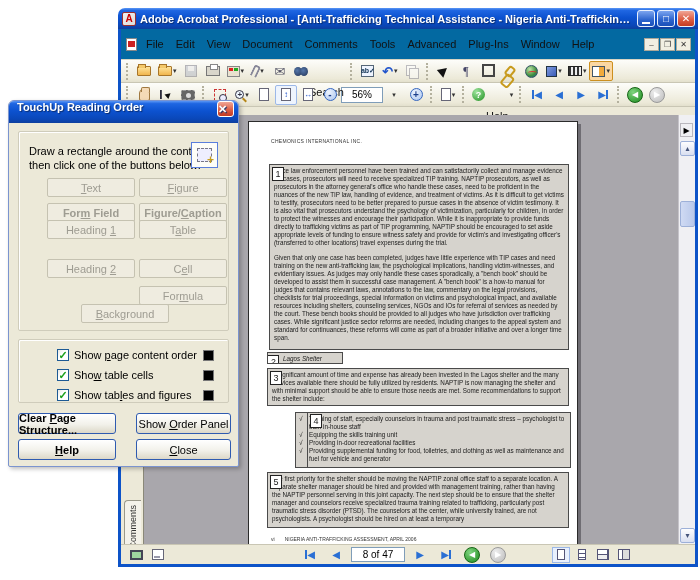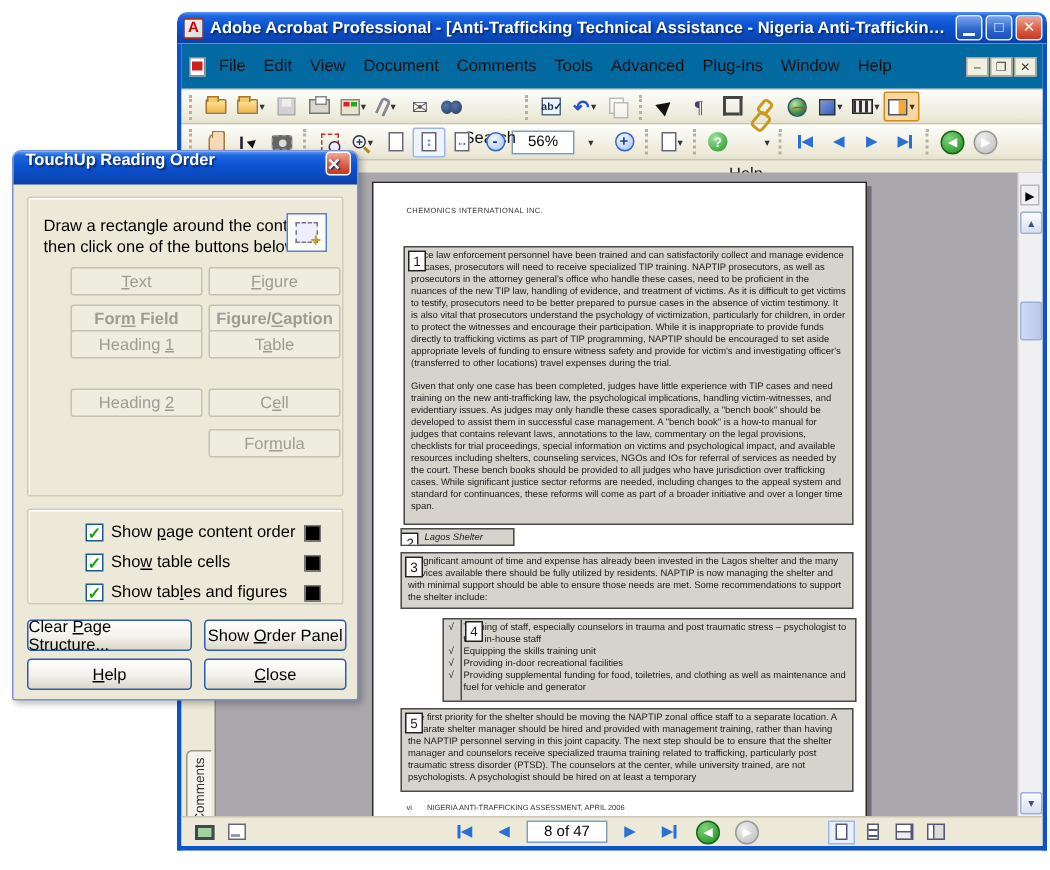--- a/index.html
+++ b/index.html
@@ -166,21 +166,21 @@
   .cbrow { position:absolute; left:38px; right:14px; height:14px; display:flex; align-items:center; }
   .cb1 { top:8px; } .cb2 { top:28px; } .cb3 { top:48px; }
   .checkbox { width:12px; height:12px; background:linear-gradient(135deg,#e8e8e4,#fff 40%); border:1px solid #1d5a94;
     margin-right:5px; display:flex; align-items:center; justify-content:center; color:#1fa11f; font-size:11px; font-weight:bold; }
   .cbl { font-size:11px; color:#000; flex:1; }
   .swatch { width:11px; height:11px; background:#000; border:1px solid #777; }
   .xbtn { position:absolute; height:21px; border:1px solid #2f5bb0; border-radius:3px;
     background:linear-gradient(180deg,#fff,#f2f1ea 55%,#dcd8c8); font-size:11px; color:#000;
     display:flex; align-items:center; justify-content:center; }
   .xr1 { top:312px; } .xr2 { top:338px; }
-  .xc1 { left:9px; width:110px; } .xc2 { left:127px; width:95px; }
+  .xc1 { left:9px; width:98px;font-weight:bold; } .xc2 { left:127px; width:95px; }
 </style>
 </head>
 <body>
 
 <div id="stage">
 
   <div id="win">
     <div class="titlebar">
       <div class="acroicon">A</div>
       <div class="apptitle">Adobe Acrobat Professional - [Anti-Trafficking Technical Assistance - Nigeria Anti-Trafficking Assessmen...</div>
@@ -514,20 +514,23 @@
         </div>
       <div class="dbtn col1 r4">
           <span><span>Heading </span><span class="key">2</span><span></span></span>
         </div>
       <div class="dbtn col2 r4">
           <span><span>C</span><span class="key">e</span><span>ll</span></span>
         </div>
       <div class="dbtn col2 r5">
           <span><span>For</span><span class="key">m</span><span>ula</span></span>
         </div>
+      <div class="dbtn r6">
+          <span><span></span><span class="key">B</span><span>ackground</span></span>
+        </div>
     </div>
 
     <div class="groupbox gb2">
       <div class="cbrow cb1">
         <span class="checkbox">
             <span>✓</span>
           </span>
         <span class="cbl"><span>Show </span><span class="key">p</span><span>age content order</span></span>
         <span class="swatch"></span>
       </div>

